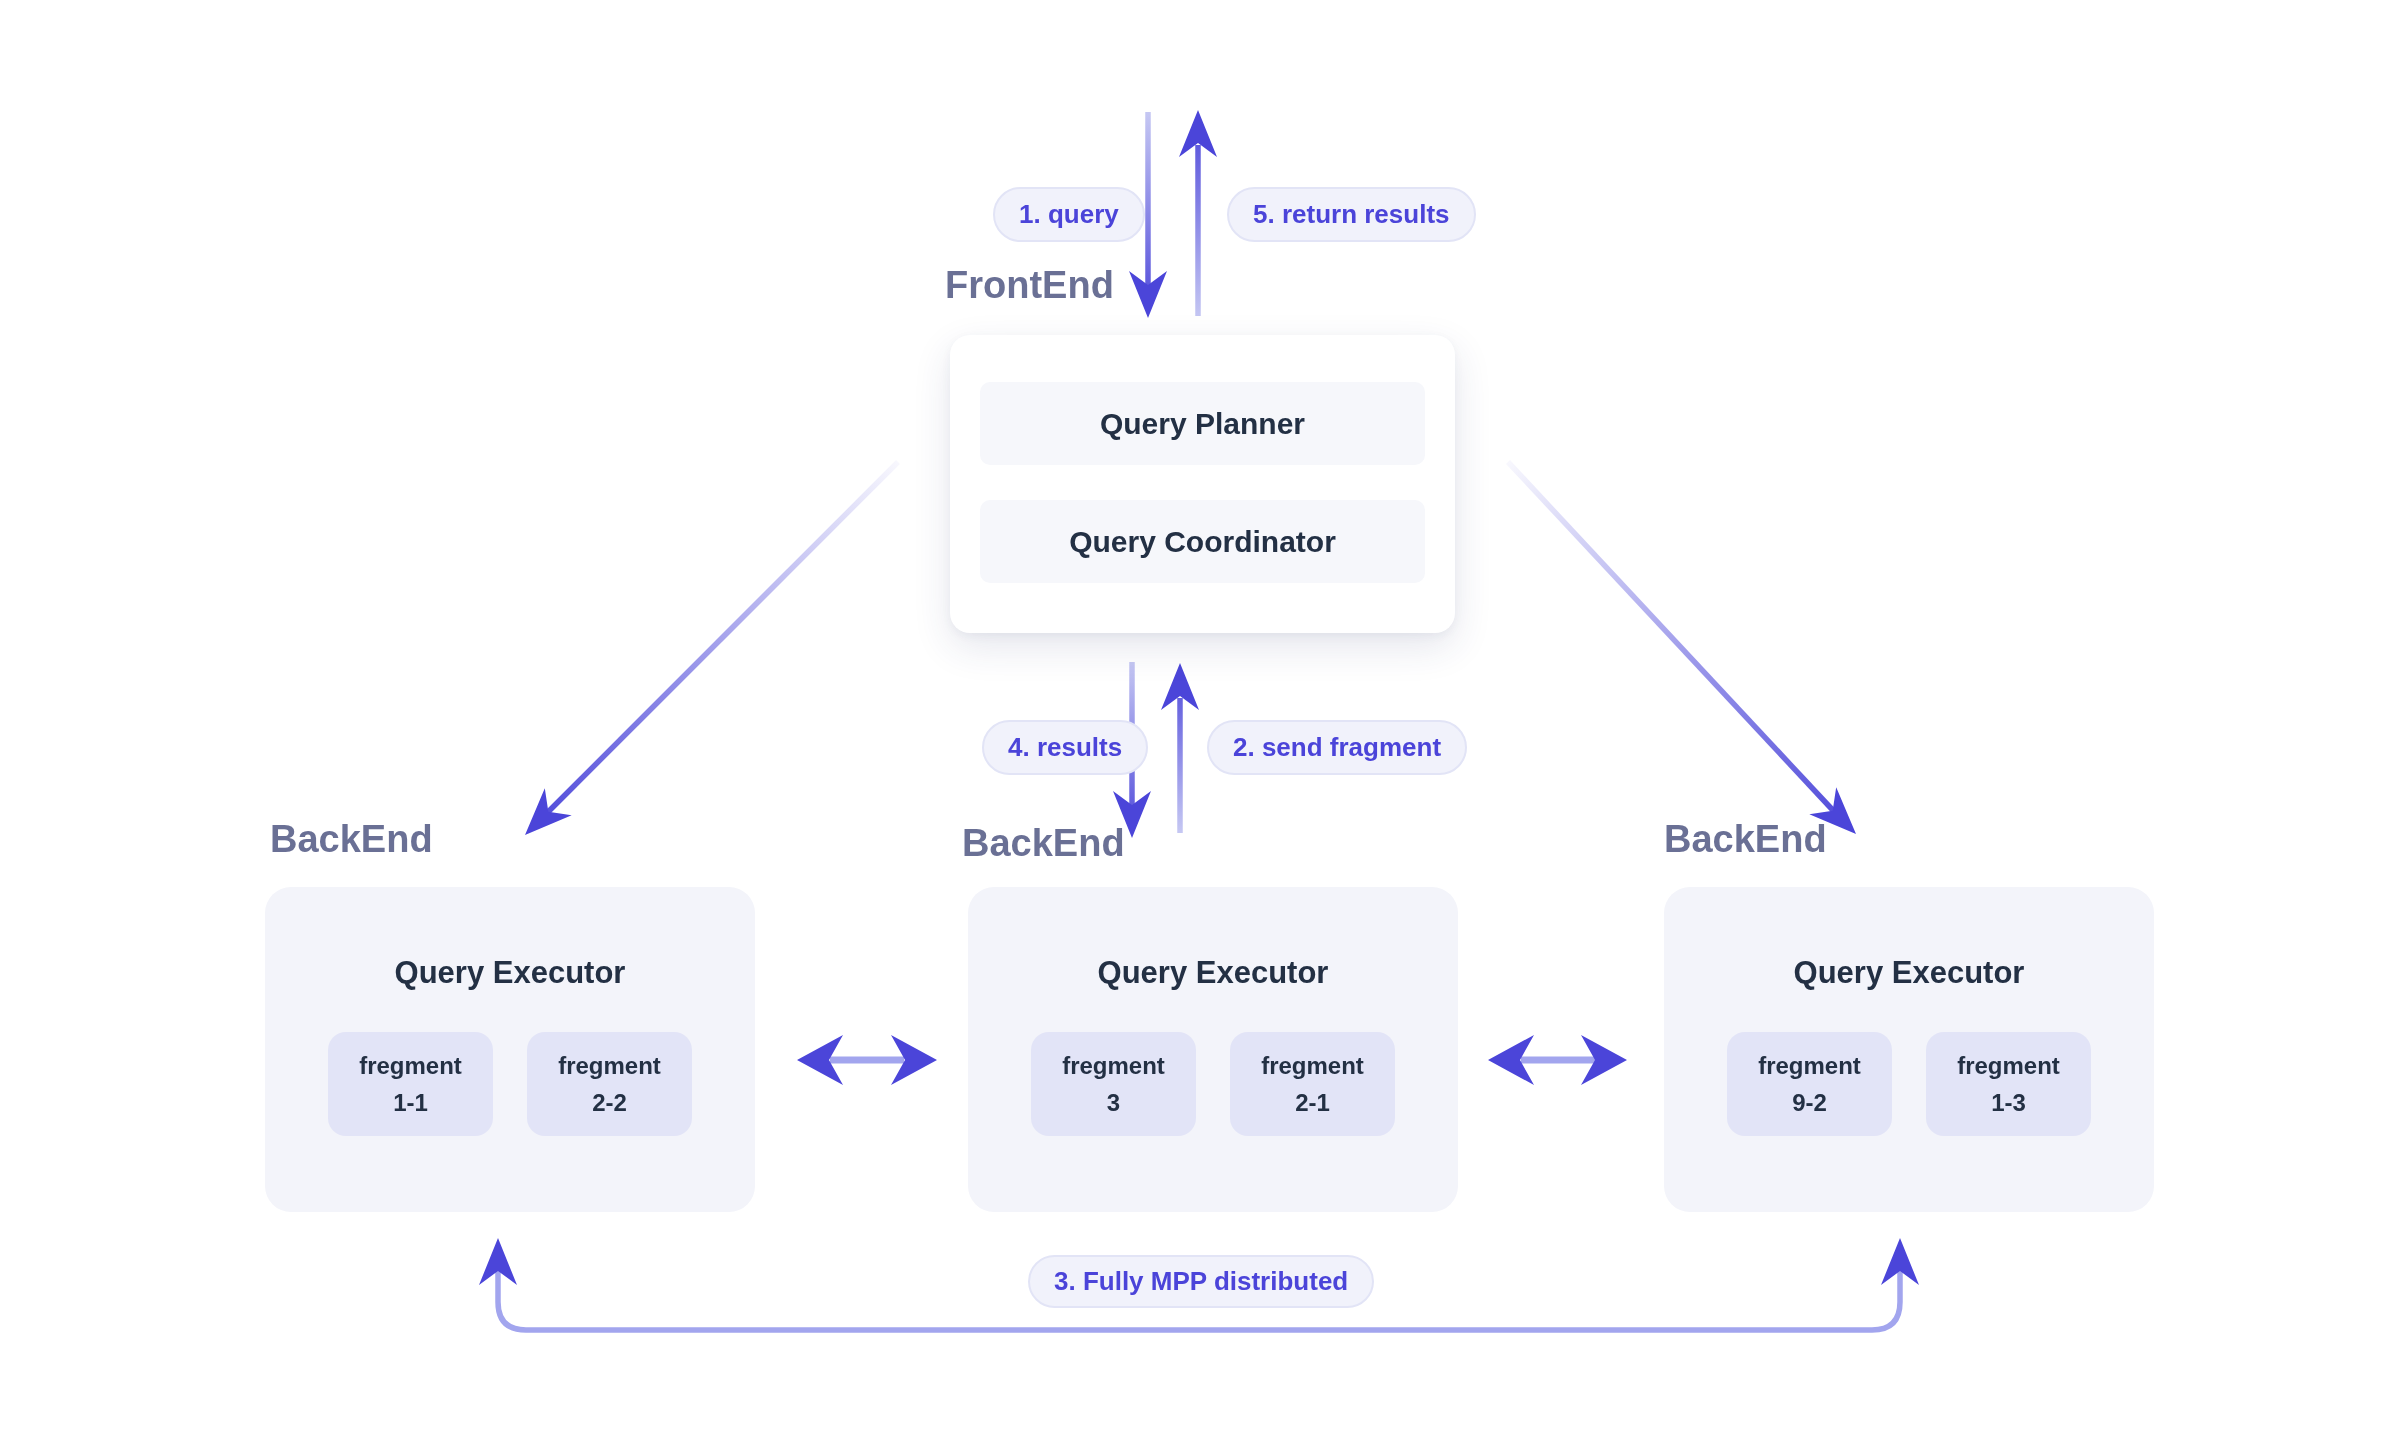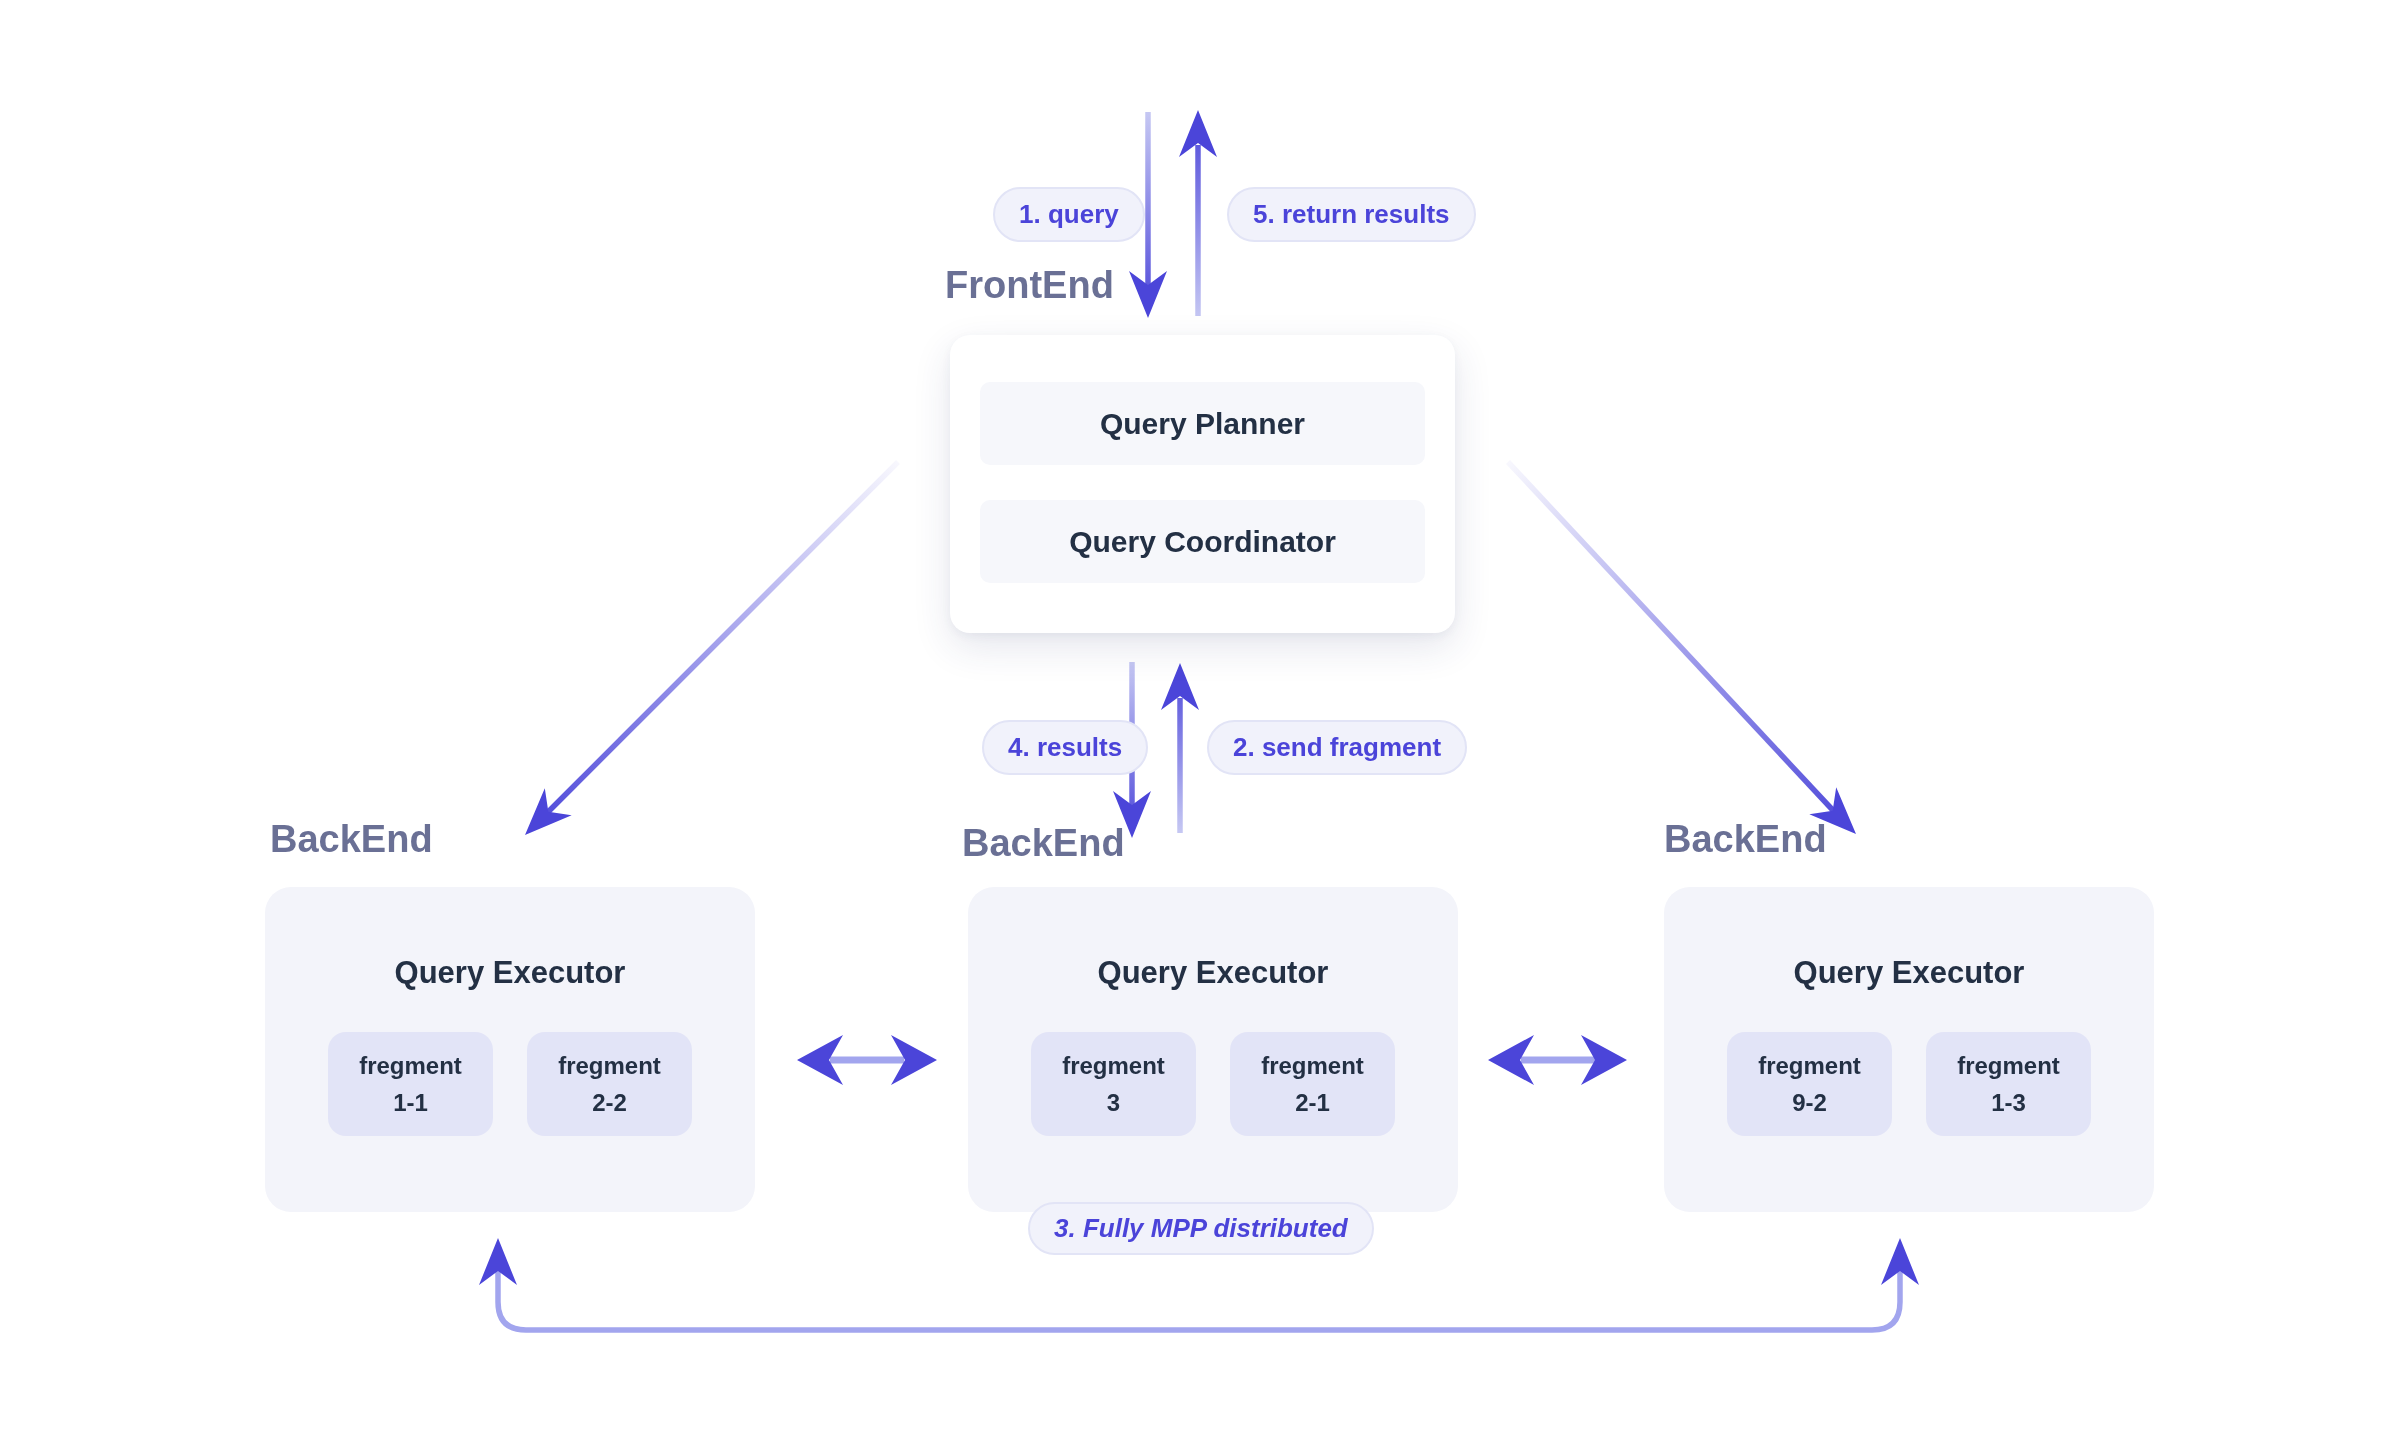--- a/index.html
+++ b/index.html
@@ -197,17 +197,17 @@
     <div class="fragment first">
       <span>fregment</span>
       <span>9-2</span>
     </div>
     <div class="fragment second">
       <span>fregment</span>
       <span>1-3</span>
     </div>
   </div>
 
-  <div class="badge" style="left:1028px;top:1202px;height:53px;font-style:italic;">
+  <div class="badge" style="left:1028px;top:1255px;height:53px;">
     <span>3. Fully MPP distributed</span>
   </div>
 
 </div>
 
 </body></html>

